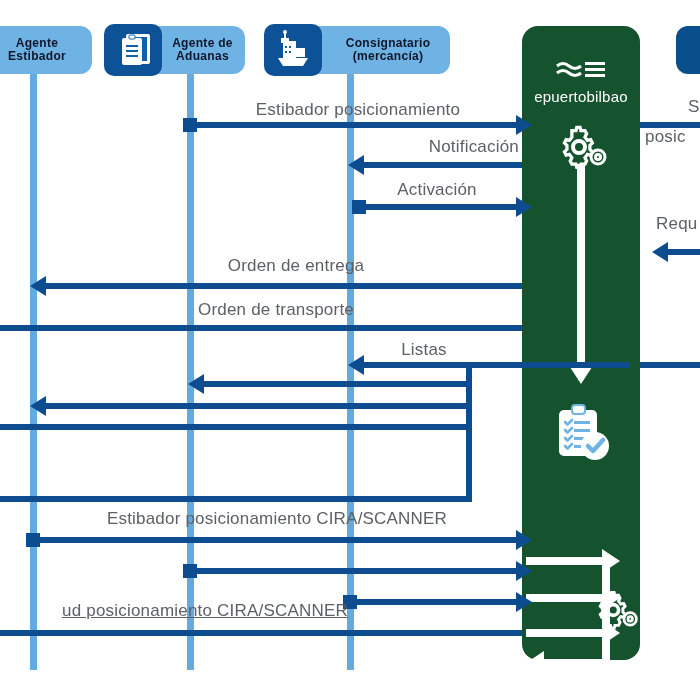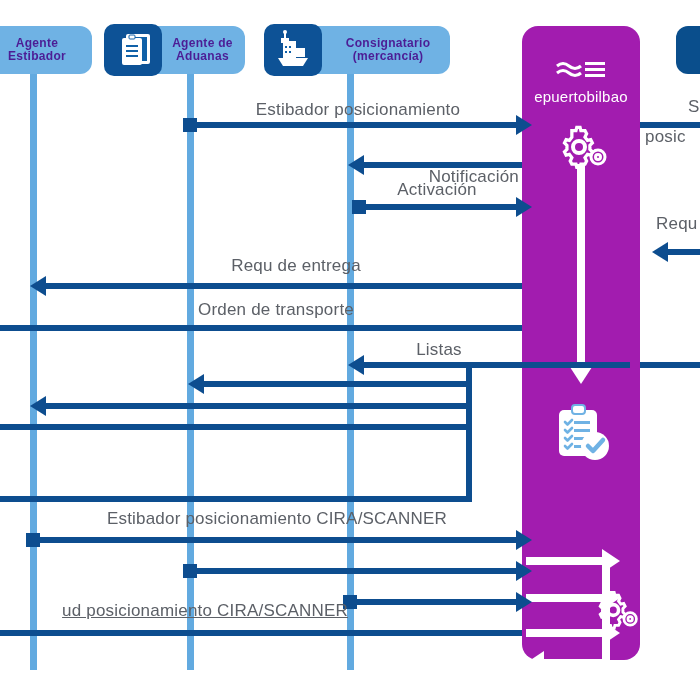--- a/index.html
+++ b/index.html
@@ -14,36 +14,36 @@
     position:absolute;width:7px;background:#62aae0;
   }
 
   
   .actor{
     position:absolute;border-radius:12px;background:#6fb2e4;
     display:flex;align-items:center;justify-content:center;
     box-sizing:border-box;
   }
   .actor .lbl{
-    color:#4c1d95;font-weight:bold;font-size:12px;line-height:13px;
+    color:#0f172a;font-weight:bold;font-size:12px;line-height:13px;
     text-align:center;letter-spacing:.3px;white-space:pre-line;
   }
   .actor.dark{background:#0a4e8c;}
 
   
   .badge{
     position:absolute;left:-36px;top:50%;transform:translateY(-50%);
     width:58px;height:52px;border-radius:10px;background:#0d5296;
     display:flex;align-items:center;justify-content:center;
   }
   .badge svg{display:block;}
 
   
   .epuerto{
-    position:absolute;border-radius:16px;background:#a21caf;
+    position:absolute;border-radius:16px;background:#14532d;
   }
   .epuerto .brand{
     position:absolute;left:0;right:0;top:26px;text-align:center;
     color:#fff;font-size:15px;letter-spacing:.2px;
   }
   .logo-mark{position:absolute;left:0;right:0;top:0;display:flex;justify-content:center;}
 
   .ico{position:absolute;left:0;right:0;display:flex;justify-content:center;}
 
   
@@ -51,21 +51,21 @@
   .msg-v{position:absolute;background:#0d4d8f;width:6px;}
   .arrow-r,.arrow-l{position:absolute;width:0;height:0;}
   .arrow-r{border-top:10px solid transparent;border-bottom:10px solid transparent;border-left:16px solid #0d4d8f;}
   .arrow-l{border-top:10px solid transparent;border-bottom:10px solid transparent;border-right:16px solid #0d4d8f;}
   .stub{position:absolute;width:14px;height:14px;background:#0d4d8f;}
 
   .msg-label{
     position:absolute;color:#5c6067;font-size:17px;white-space:nowrap;
     letter-spacing:.2px;
   }
-  .msg-label.right{transform:translateX(-100%);margin-top:30px;}
+  .msg-label.right{transform:translateX(-100%);}
   .msg-label.center{transform:translateX(-50%);}
 
   
   .w-line{position:absolute;background:#ffffff;height:8px;}
   .w-v{position:absolute;background:#ffffff;width:8px;}
   .w-arrow-r{position:absolute;width:0;height:0;border-top:12px solid transparent;border-bottom:12px solid transparent;border-left:18px solid #ffffff;}
   .w-arrow-l{position:absolute;width:0;height:0;border-top:12px solid transparent;border-bottom:12px solid transparent;border-right:18px solid #ffffff;}
   .w-arrow-d{position:absolute;width:0;height:0;border-left:13px solid transparent;border-right:13px solid transparent;border-top:20px solid #ffffff;}
 </style>
 </head>
@@ -206,28 +206,28 @@
 
   <div class="msg-label right" style="left:519px;top:137px;">Notificación</div>
   <div class="msg-line" style="left:360px;top:162px;width:162px;"></div>
   <div class="arrow-l" style="left:348px;top:155px;"></div>
 
   <div class="msg-label center" style="left:437px;top:180px;">Activación</div>
   <div class="stub" style="left:352px;top:200px;"></div>
   <div class="msg-line" style="left:356px;top:204px;width:166px;"></div>
   <div class="arrow-r" style="left:516px;top:197px;"></div>
 
-  <div class="msg-label center" style="left:296px;top:256px;">Requ de entrega</div>
+  <div class="msg-label center" style="left:296px;top:256px;">Orden de entrega</div>
   <div class="msg-line" style="left:44px;top:283px;width:478px;"></div>
   <div class="arrow-l" style="left:30px;top:276px;"></div>
 
   <div class="msg-label center" style="left:276px;top:300px;">Orden de transporte</div>
   <div class="msg-line" style="left:-10px;top:325px;width:532px;"></div>
 
-  <div class="msg-label center" style="left:439px;top:340px;">Listas</div>
+  <div class="msg-label center" style="left:424px;top:340px;">Listas</div>
   <div class="msg-line" style="left:360px;top:362px;width:270px;"></div>
   <div class="arrow-l" style="left:348px;top:355px;"></div>
 
   <div class="msg-v" style="left:466px;top:362px;height:138px;"></div>
 
   <div class="msg-line" style="left:200px;top:381px;width:272px;"></div>
   <div class="arrow-l" style="left:188px;top:374px;"></div>
 
   <div class="msg-line" style="left:44px;top:403px;width:428px;"></div>
   <div class="arrow-l" style="left:30px;top:396px;"></div>

